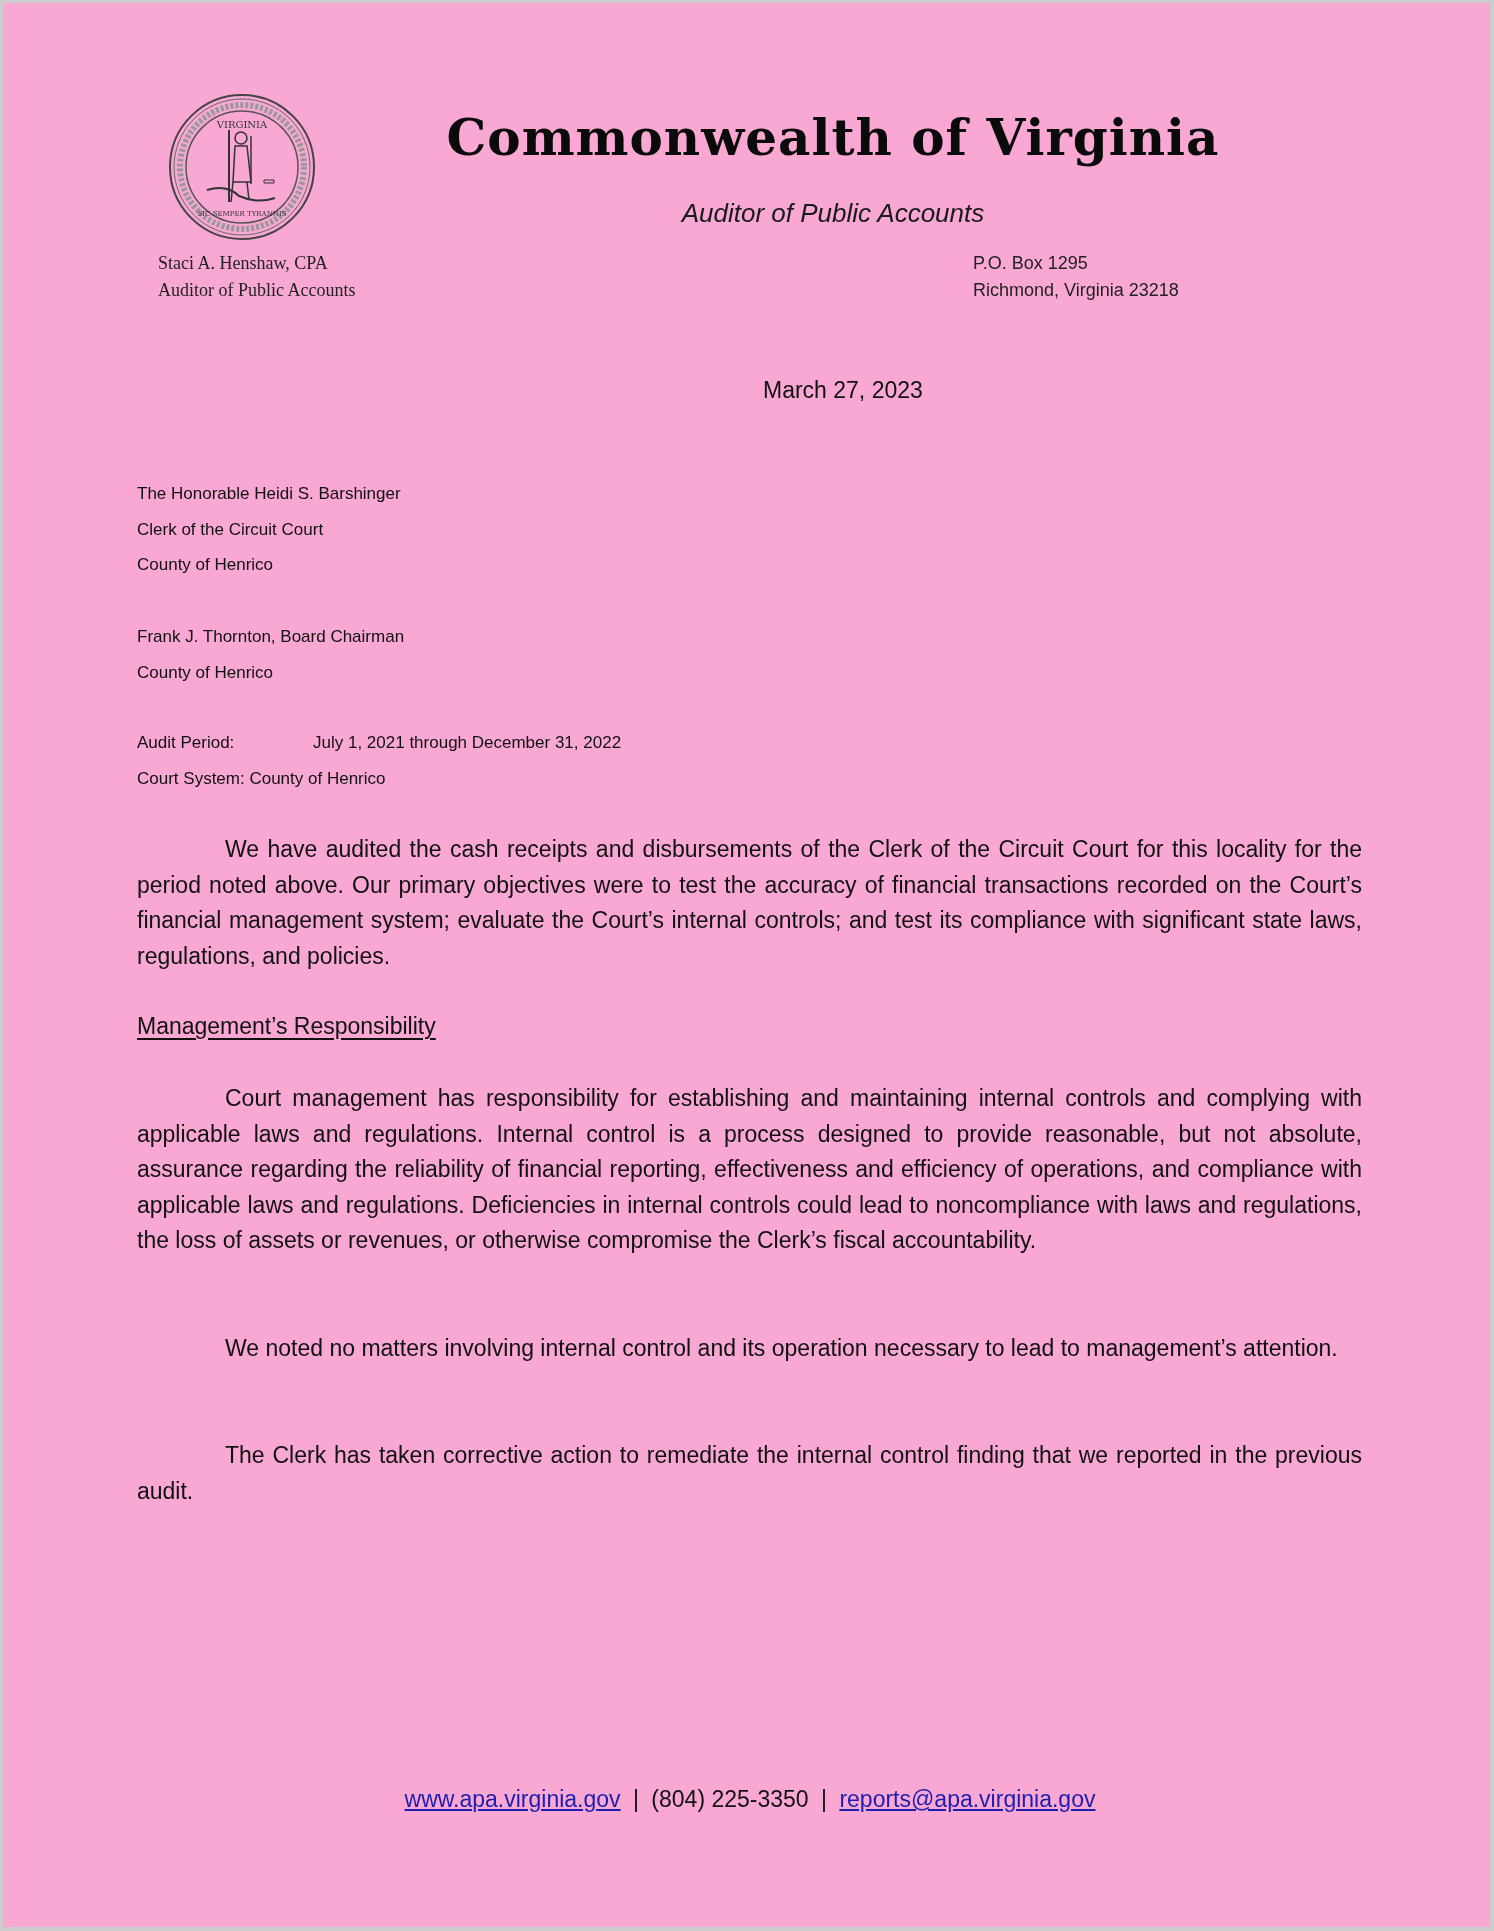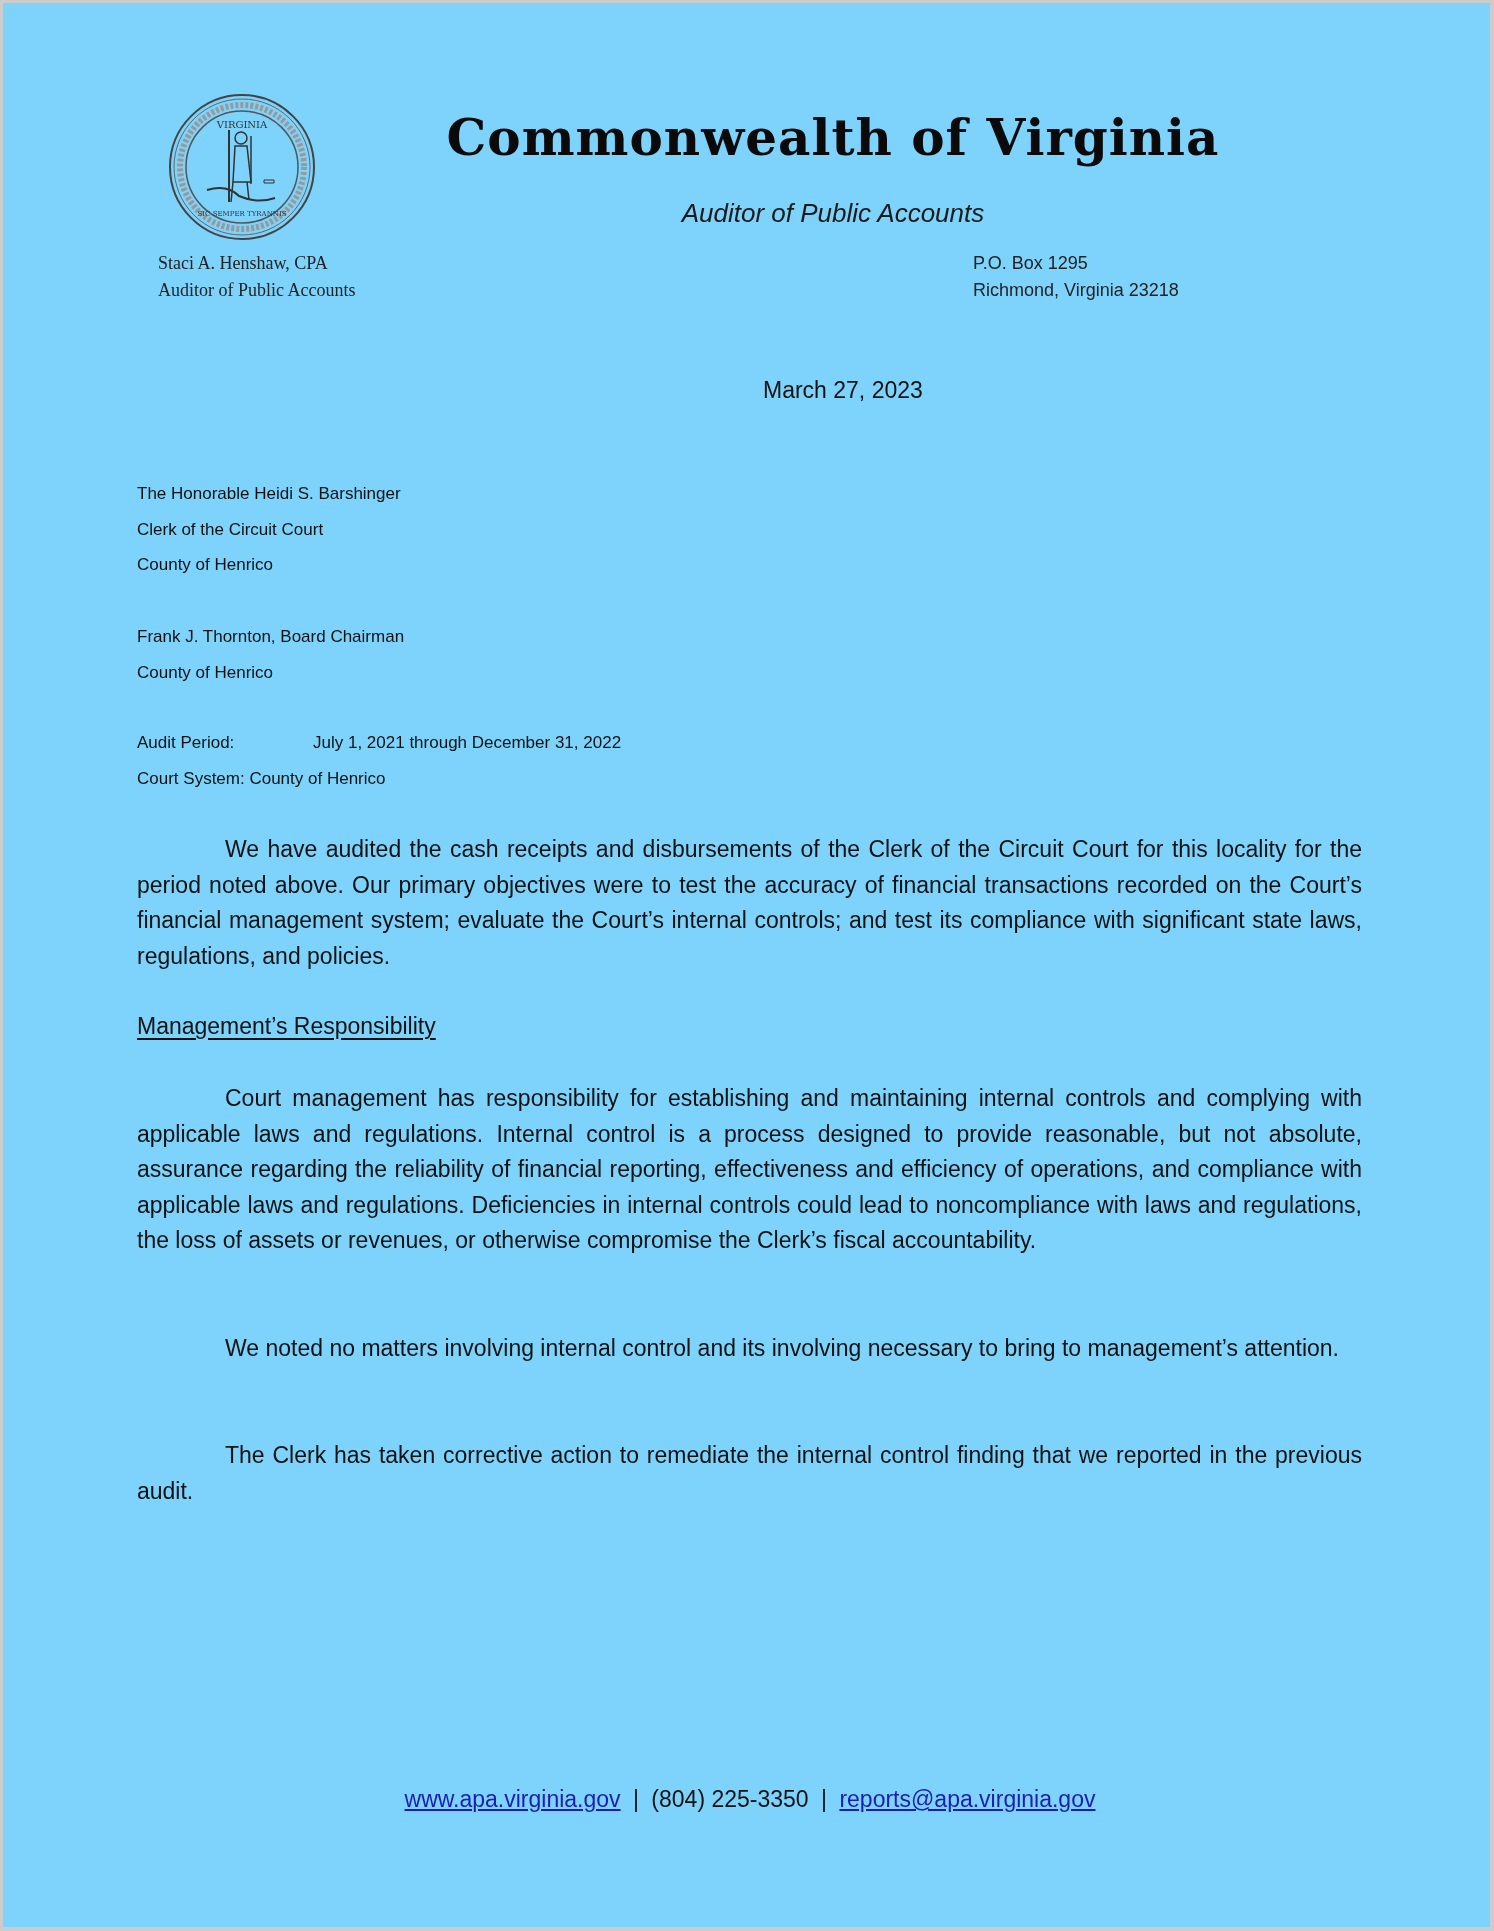--- a/index.html
+++ b/index.html
@@ -1,17 +1,17 @@
 <!DOCTYPE html>
 <html><head>
 <meta charset="utf-8">
 <style>
   html, body { margin:0; padding:0; }
   body { width:1494px; height:1931px; background:#cccccc; position:relative; overflow:hidden; font-family:"Liberation Sans", sans-serif; color:#111; }
-  .page { position:absolute; left:3px; top:3px; width:1487px; height:1924px; background:#7dd3fc; }
+  .page { position:absolute; left:3px; top:3px; width:1487px; height:1924px; background:#f9a8d4; }
   .abs { position:absolute; }
   .seal { left:164px; top:89px; width:150px; height:150px; }
   .title { left:300px; width:1060px; top:100px; text-align:center; font-family:"DejaVu Serif", serif; font-weight:bold; font-size:50px; line-height:70px; letter-spacing:1px; color:#0a0a0a; }
   .subtitle { left:300px; width:1060px; top:193px; text-align:center; font-style:italic; font-size:26px; line-height:34px; color:#1a1a1a; }
   .addr { font-size:18px; line-height:27px; color:#222; }
   .addr-left { left:155px; top:247px;font-family:Liberation Serif, serif; }
   .addr-right { left:970px; width:338px; top:247px; }
   .date { left:600px; width:400px; top:369px; text-align:left; font-size:23px; line-height:36px; }
   .date span { position:absolute; left:160px; }
   .block { left:134px; width:1225px; font-size:17px; line-height:35.6px; }
@@ -84,21 +84,21 @@
       <span>County of Henrico</span>
     </div>
   </div>
 
   <p class="abs para" style="top:829px;">We have audited the cash receipts and disbursements of the Clerk of the Circuit Court for this locality for the period noted above.  Our primary objectives were to test the accuracy of financial transactions recorded on the Court’s financial management system; evaluate the Court’s internal controls; and test its compliance with significant state laws, regulations, and policies.</p>
 
   <div class="abs heading" style="top:1006px;">Management’s Responsibility</div>
 
   <p class="abs para" style="top:1078px;">Court management has responsibility for establishing and maintaining internal controls and complying with applicable laws and regulations.  Internal control is a process designed to provide reasonable, but not absolute, assurance regarding the reliability of financial reporting, effectiveness and efficiency of operations, and compliance with applicable laws and regulations.  Deficiencies in internal controls could lead to noncompliance with laws and regulations, the loss of assets or revenues, or otherwise compromise the Clerk’s fiscal accountability.</p>
 
-  <p class="abs para" style="top:1328px;">We noted no matters involving internal control and its involving necessary to bring to management’s attention.</p>
+  <p class="abs para" style="top:1328px;">We noted no matters involving internal control and its operation necessary to lead to management’s attention.</p>
 
   <p class="abs para" style="top:1435px;">The Clerk has taken corrective action to remediate the internal control finding that we reported in the previous audit.</p>
 
   <div class="abs footer">
     <a href="#">www.apa.virginia.gov</a>
     <span class="sep">|</span>
     <span>(804) 225-3350</span>
     <span class="sep">|</span>
     <a href="#">reports@apa.virginia.gov</a>
   </div>

